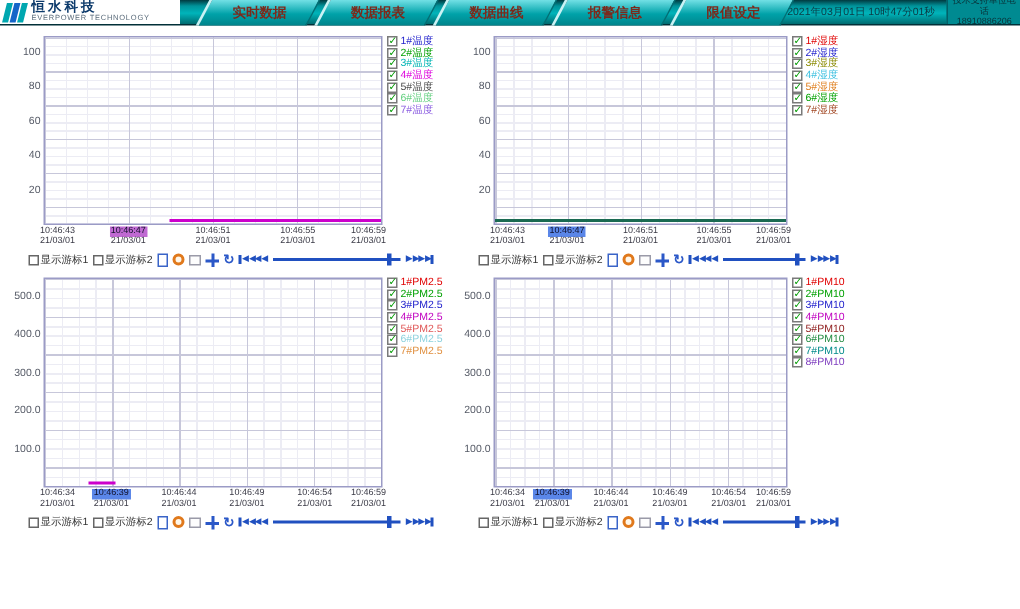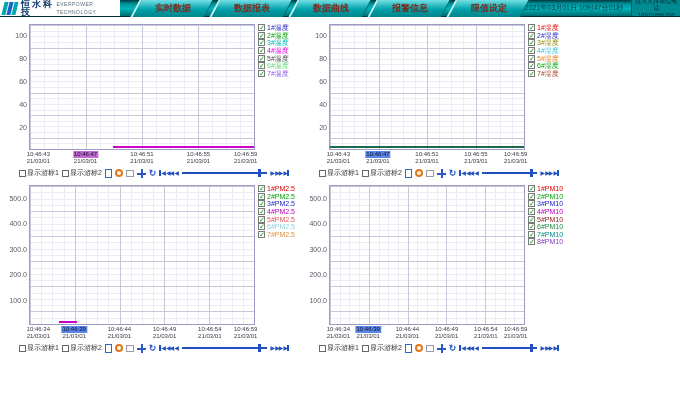--- a/index.html
+++ b/index.html
@@ -7,21 +7,21 @@
     font-family:"Liberation Sans", sans-serif; }
 
   
   .topbar { height:17px; display:flex; align-items:stretch;
     background:linear-gradient(#013a40,#00939a 25%,#00b4ba 55%,#006b70);
     border-bottom:1px solid #013038; }
   .logo { width:162px; background:#ffffff; display:flex; align-items:center;
     padding-left:3px; gap:2px; }
   .logo-bars { display:flex; gap:1px; margin-right:2px; }
   .logo-bars i { display:block; width:4px; height:13px; transform:skewX(-14deg); }
-  .logo-text { display:flex; flex-direction:row; line-height:8px; }
+  .logo-text { display:flex; flex-direction:column; line-height:8px; }
   .logo-cn { font-size:9px; font-weight:bold; color:#0c3a6b; letter-spacing:2px; }
   .logo-en { font-size:5px; color:#5a6b7a; letter-spacing:.5px; }
   .tabs { display:flex; margin-left:10px; }
   .tab { width:74px; height:17px; margin-left:5px; transform:skewX(-28deg);
     background:linear-gradient(#72e0e5,#00a2a9 55%,#00848b);
     border-left:2px solid #c9f2f4; border-right:1px solid #036e74;
     display:flex; align-items:center; justify-content:center; cursor:pointer; }
   .tab span { transform:skewX(28deg); font-size:9px; font-weight:bold; color:#7b2a1c; }
   .hdatetime { margin-left:auto; align-self:center; font-size:7px; color:#0b3a44;
     padding-right:8px; white-space:nowrap; }

